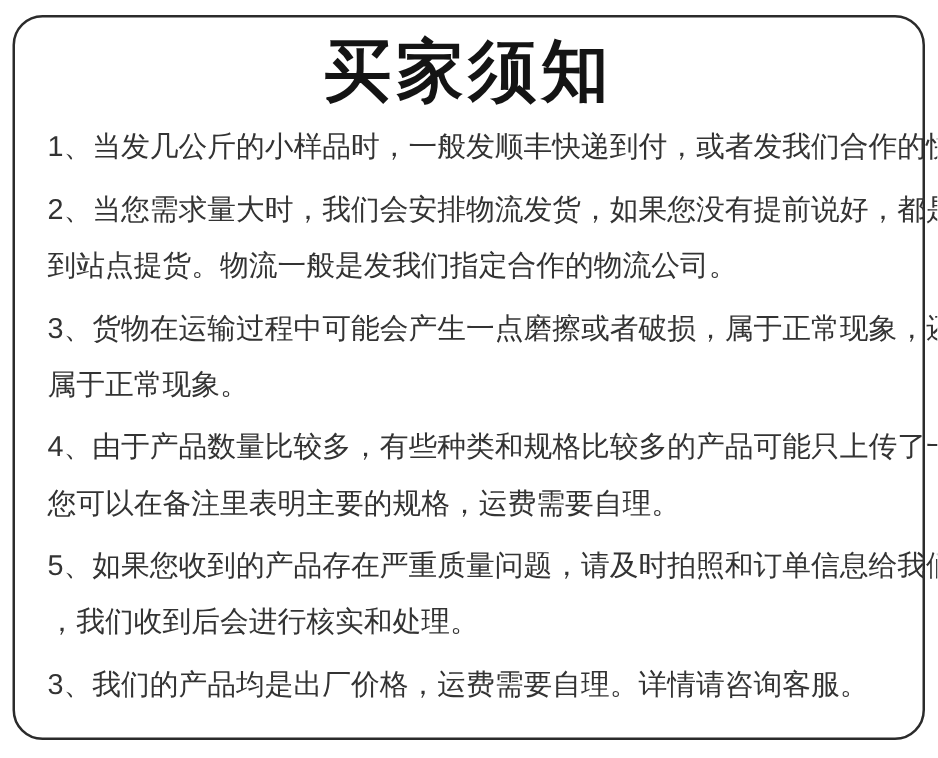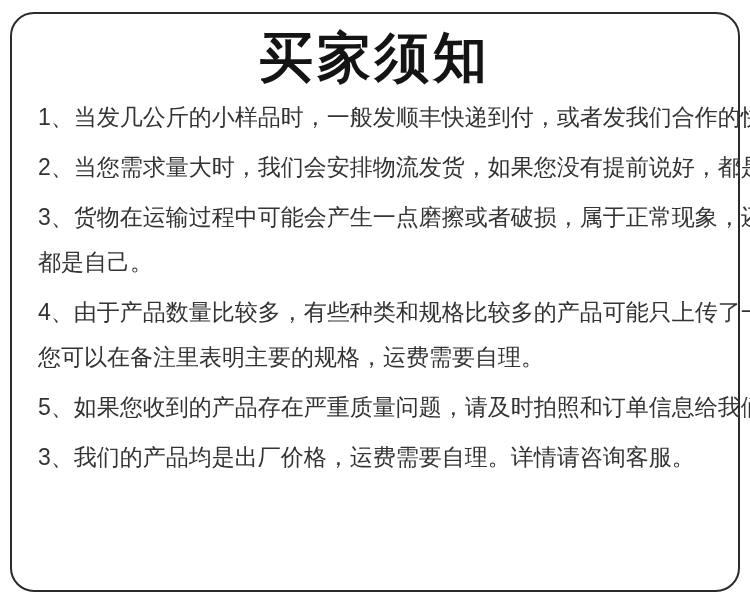--- a/index.html
+++ b/index.html
@@ -67,29 +67,31 @@
   <div class="frame"></div>
 
   <h1 class="title">买家须知</h1>
 
   <div class="notice">
     <div class="notice-item">
       <p class="notice-line">1、当发几公斤的小样品时，一般发顺丰快递到付，或者发我们合作的快递。</p>
     </div>
     <div class="notice-item">
       <p class="notice-line">2、当您需求量大时，我们会安排物流发货，如果您没有提前说好，都是自己</p>
+      <p class="notice-line">到站点提货。物流一般是发我们指定合作的物流公司。</p>
     </div>
     <div class="notice-item">
       <p class="notice-line">3、货物在运输过程中可能会产生一点磨擦或者破损，属于正常现象，还请得</p>
-      <p class="notice-line">都是自己。</p>
+      <p class="notice-line">属于正常现象。</p>
     </div>
     <div class="notice-item">
       <p class="notice-line">4、由于产品数量比较多，有些种类和规格比较多的产品可能只上传了一种，</p>
       <p class="notice-line">您可以在备注里表明主要的规格，运费需要自理。</p>
     </div>
     <div class="notice-item">
       <p class="notice-line">5、如果您收到的产品存在严重质量问题，请及时拍照和订单信息给我们客服</p>
+      <p class="notice-line">，我们收到后会进行核实和处理。</p>
     </div>
     <div class="notice-item">
       <p class="notice-line">3、我们的产品均是出厂价格，运费需要自理。详情请咨询客服。</p>
     </div>
   </div>
 </div>
 
 </body></html>

